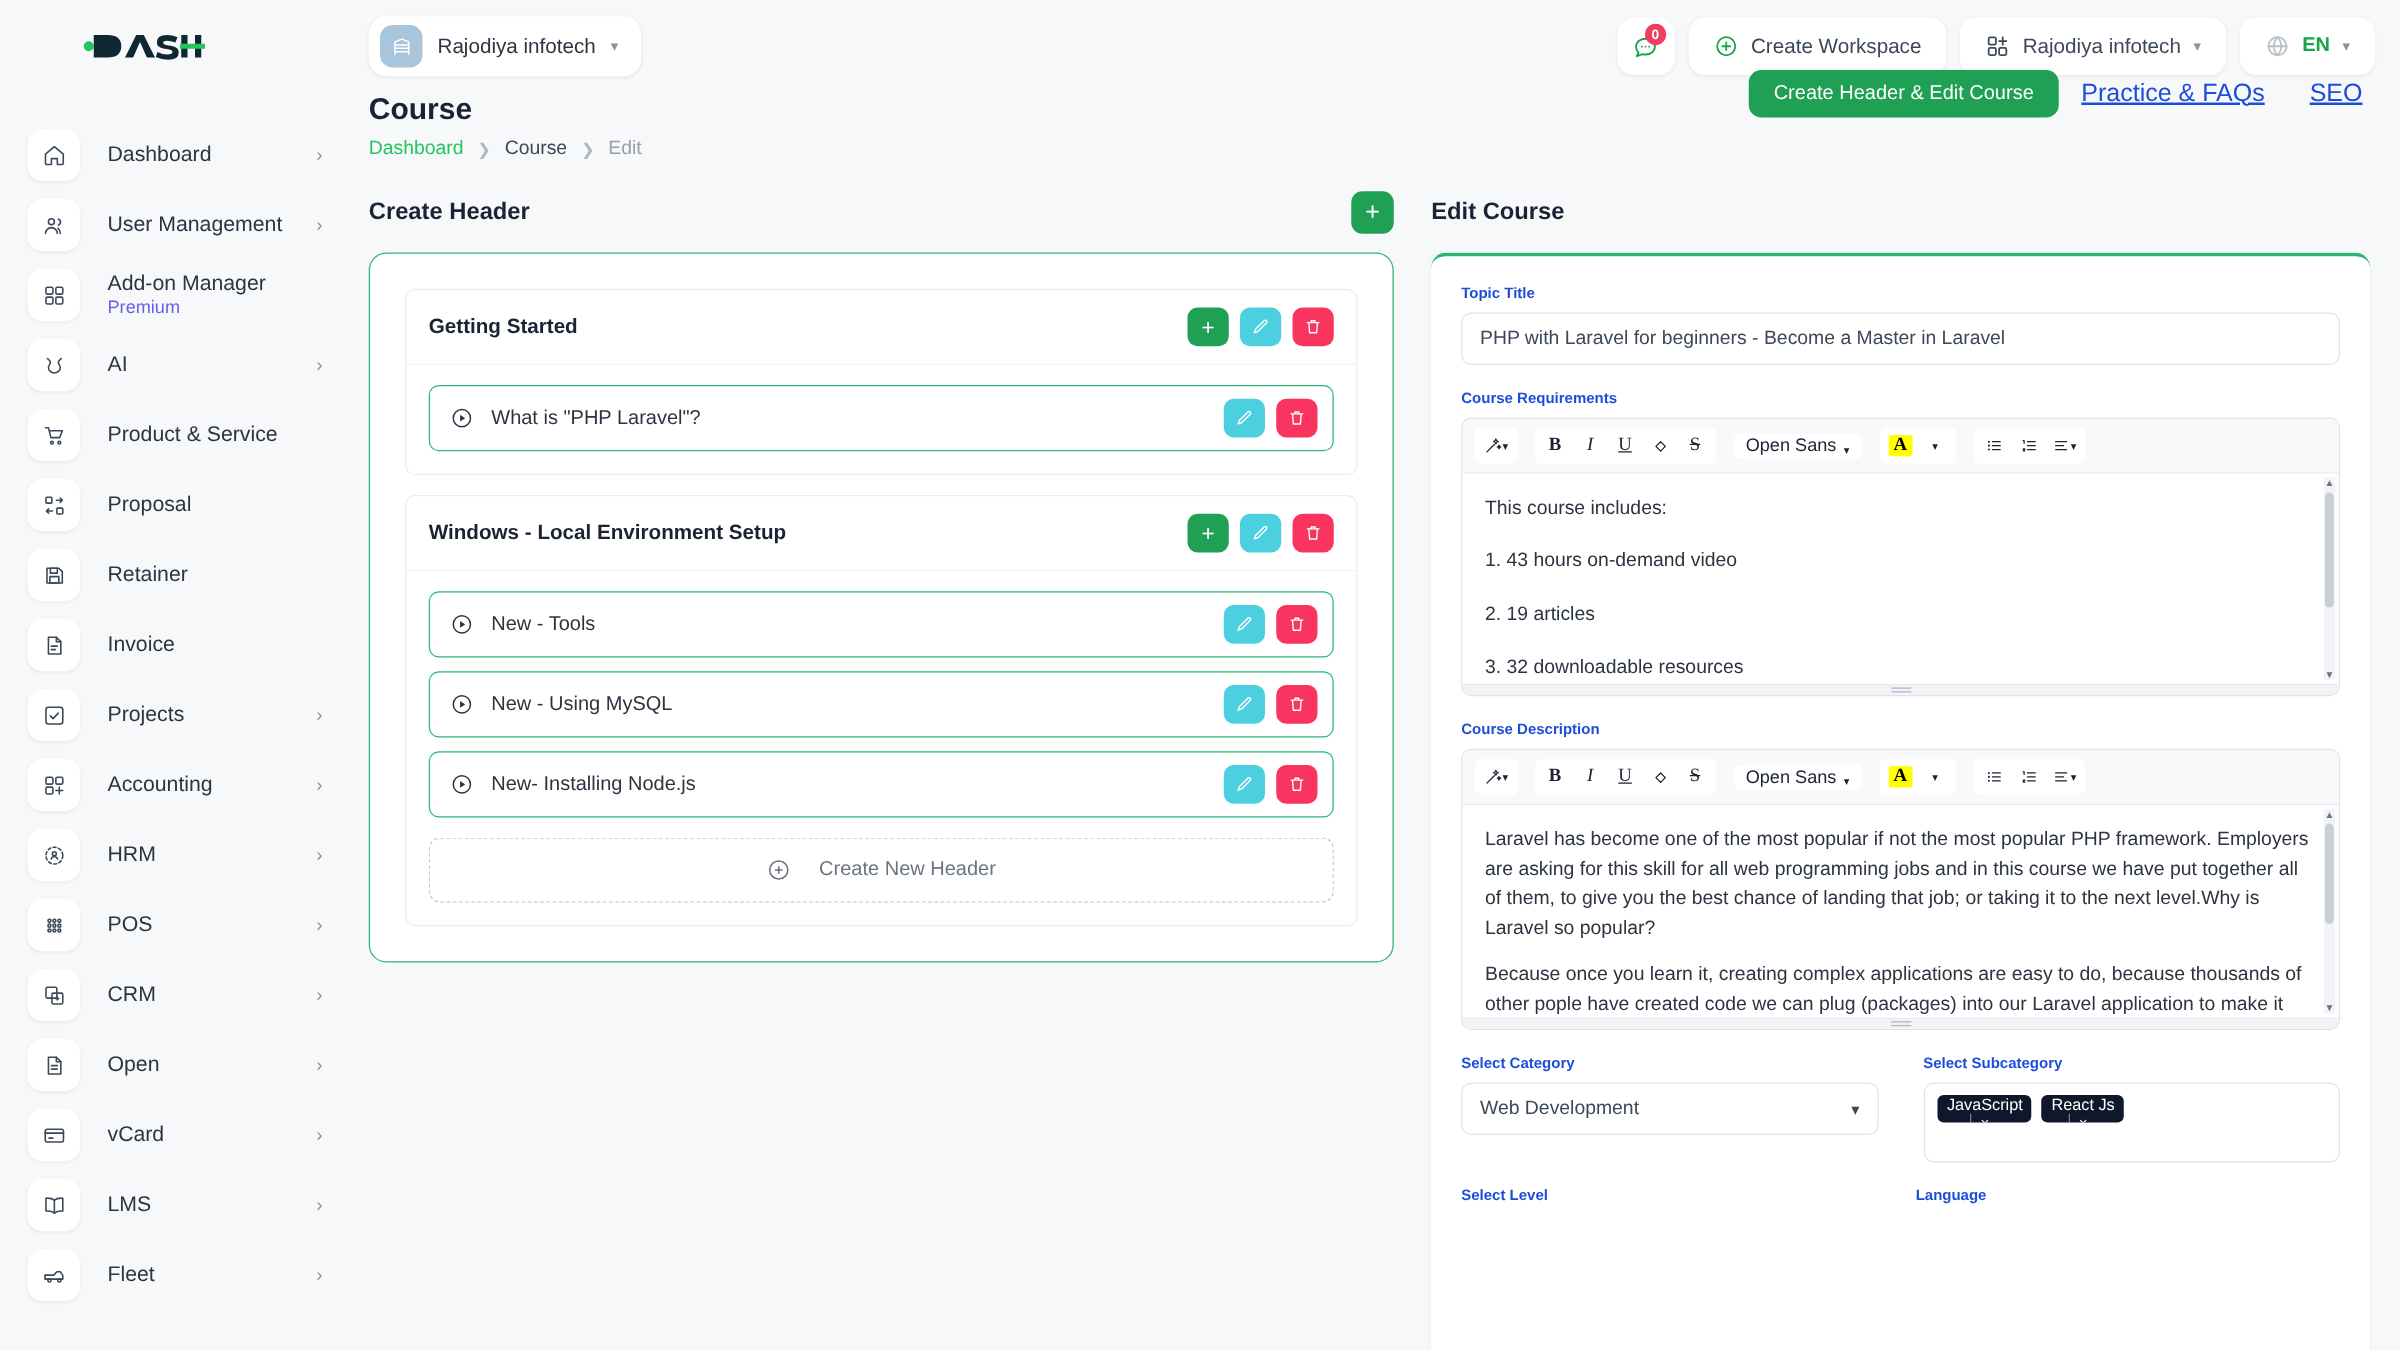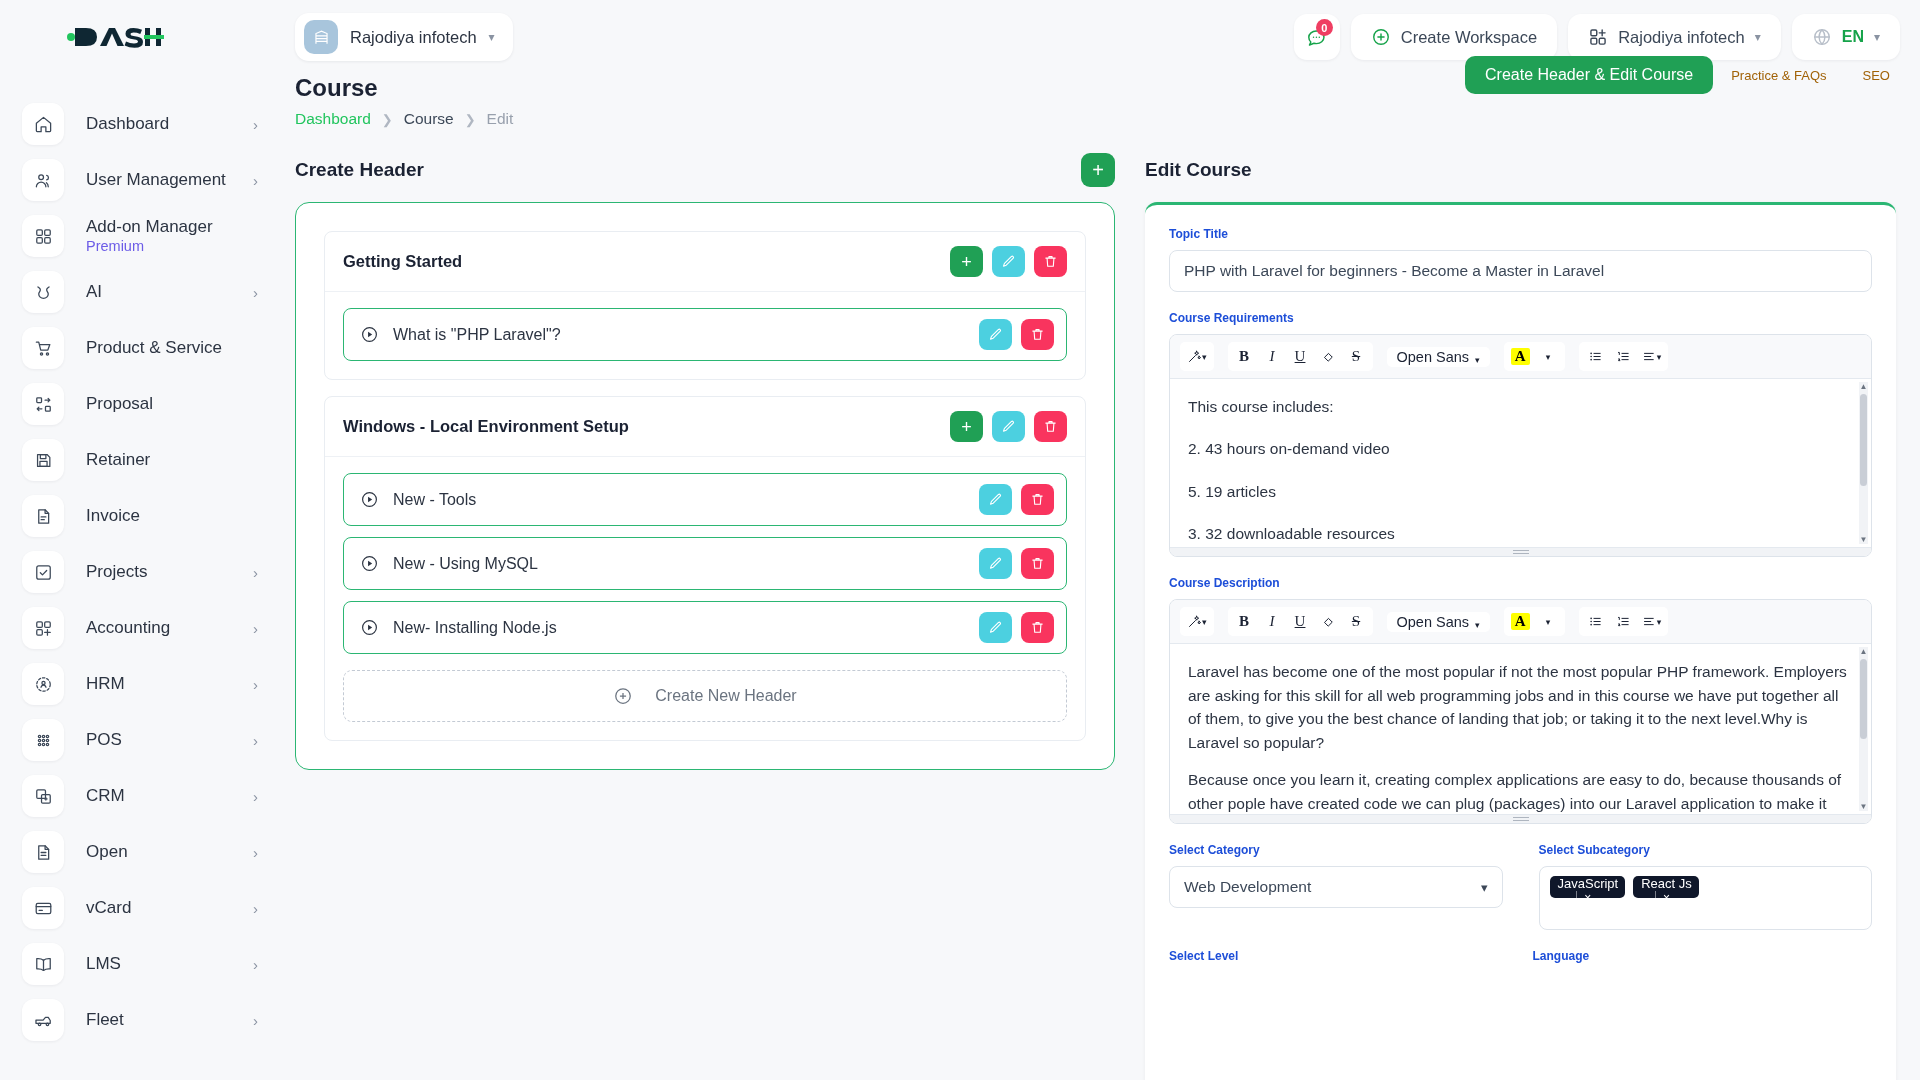--- a/index.html
+++ b/index.html
@@ -85,21 +85,21 @@
   .crumbs .c-dark { color: #3c4858; cursor: pointer; }
   .crumbs .c-mut { color: #98a0ad; text-align: center; }
   .crumbs .sep { color: #b0b7c2; font-size: 13px; }
 
   .page-actions { position: absolute; right: 24px; top: -18px; display: flex; align-items: center; gap: 0; }
   .btn-primary {
     background: #20a055; color: #fff; border: none; border-radius: 10px;
     height: 38px; padding: 0 20px; font-size: 16px; cursor: pointer;
     font-family: inherit;
   }
-  .tab-link { color: #a16207; font-size: 13px; padding: 0 18px; cursor: pointer; }
+  .tab-link { color: #1d4ed8; font-size: 20px; padding: 0 18px; cursor: pointer; text-decoration: underline; }
   .tab-link.last { padding-right: 6px; }
 
   
   .cols { display: flex; padding: 20px 24px 0 11px; gap: 30px; }
   .col-left { width: 820px; flex: 0 0 820px; }
   .col-right { flex: 1 1 auto; }
 
   .sec-head { display: flex; align-items: center; height: 44px; }
   .sec-title { font-size: 19px; font-weight: 700; color: #1b2233; }
   .add-sq {
@@ -748,22 +748,22 @@
                 <svg viewBox="0 0 24 24">
                     <path d="M4 7h14M4 12h10M4 17h14"></path>
                   </svg>
                 <span class="mini-caret">▾</span>
               </span>
             </span>
           </div>
 
           <div class="ebody req">
             <p>This course includes:</p>
-            <p>2. 43 hours on-demand video</p>
-            <p>5. 19 articles</p>
+            <p>1. 43 hours on-demand video</p>
+            <p>2. 19 articles</p>
             <p>3. 32 downloadable resources</p>
 
             <div class="escroll">
               <div class="track"></div>
               <div class="arw" style="top:0">▲</div>
               <div class="thumb" style="top:12px;height:92px"></div>
               <div class="arw" style="bottom:0">▼</div>
             </div>
           </div>
           <div class="resizer">

